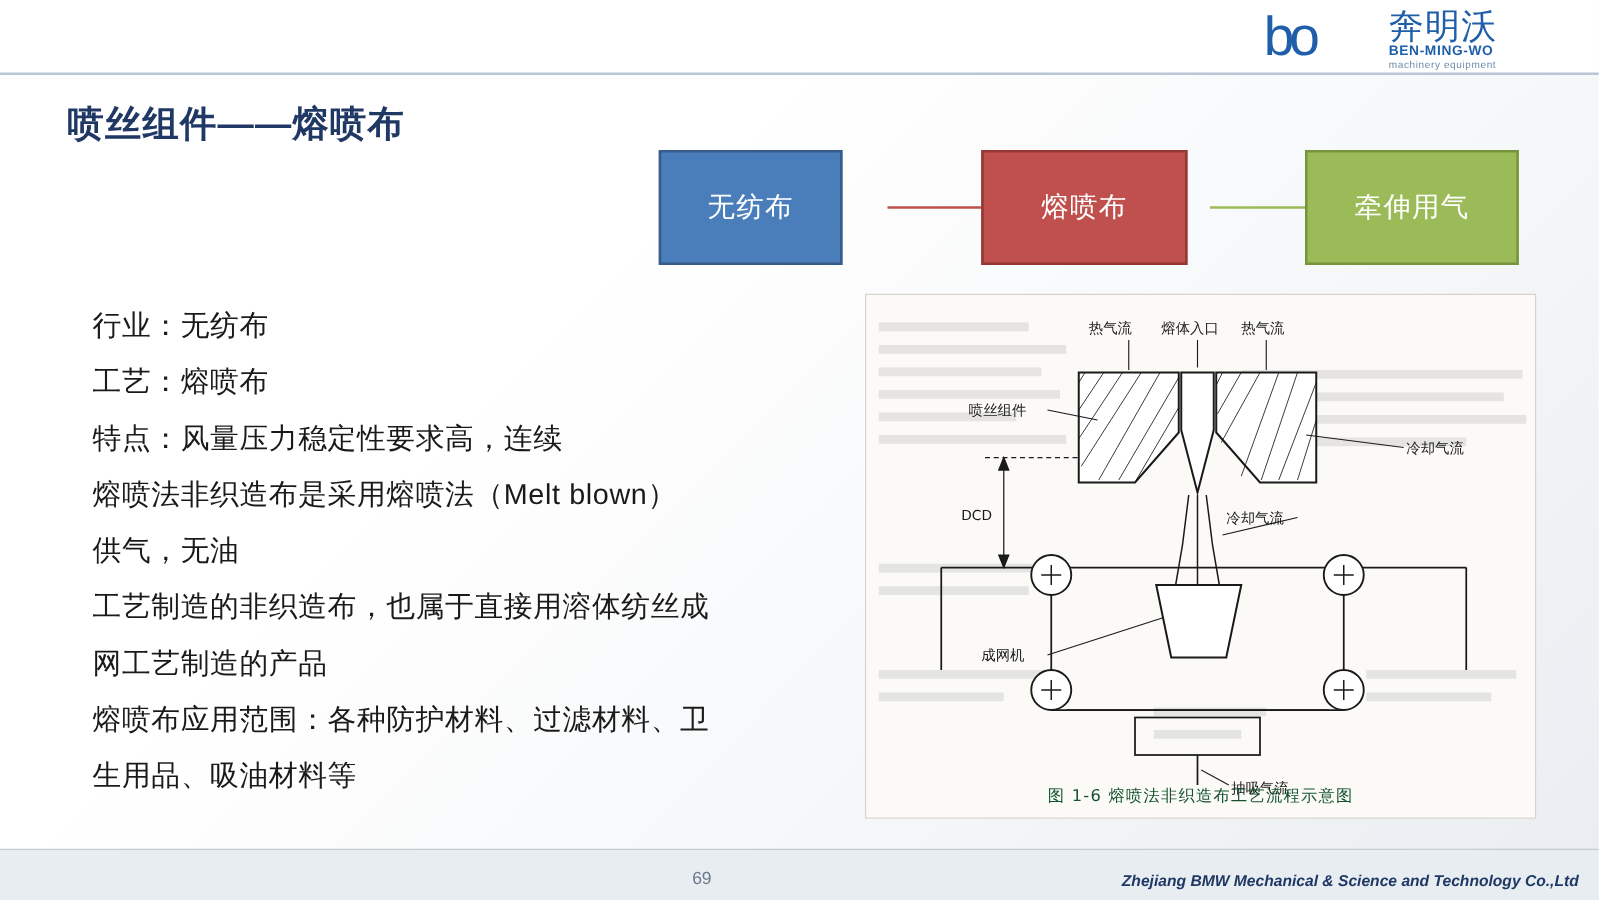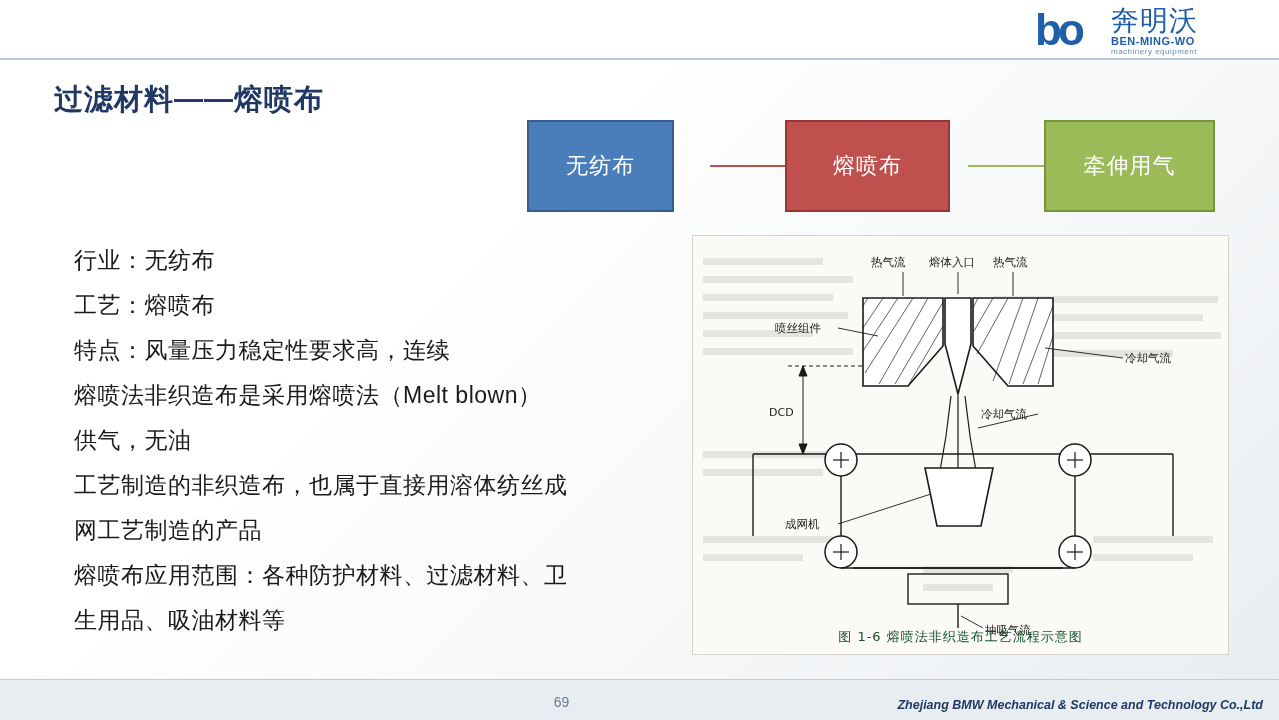--- a/index.html
+++ b/index.html
@@ -42,24 +42,23 @@
     width: 250px;
     height: 52px;
   }
   .logo-mark {
     position: absolute;
     left: 0; top: 4px;
     width: 92px;
     height: 44px;
     color: #1f5fa9;
     font-size: 44px;
-    font-weight: bold;
+    font-weight: normal;
     letter-spacing: -4px;
     line-height: 44px;
-    margin-left: 24px;
   }
   .logo-cn {
     position: absolute;
     left: 100px; top: 2px;
     font-size: 28px;
     font-weight: normal;
     color: #1f5fa9;
     letter-spacing: 1px;
     line-height: 30px;
   }
@@ -195,21 +194,21 @@
   <div class="header">
     <div class="logo">
       <div class="logo-mark">bo</div>
       <div class="logo-cn">奔明沃</div>
       <div class="logo-en">BEN-MING-WO</div>
       <div class="logo-tag">machinery equipment</div>
     </div>
   </div>
   <div class="header-rule"></div>
 
-  <div class="slide-title">过滤材料——熔喷布</div>
+  <div class="slide-title">喷丝组件——熔喷布</div>
 
   <div class="flow">
     <div class="flow-box b1">无纺布</div>
     <div class="flow-line l1"></div>
     <div class="flow-box b2">熔喷布</div>
     <div class="flow-line l2"></div>
     <div class="flow-box b3">牵伸用气</div>
   </div>
 
   <div class="body-text">

